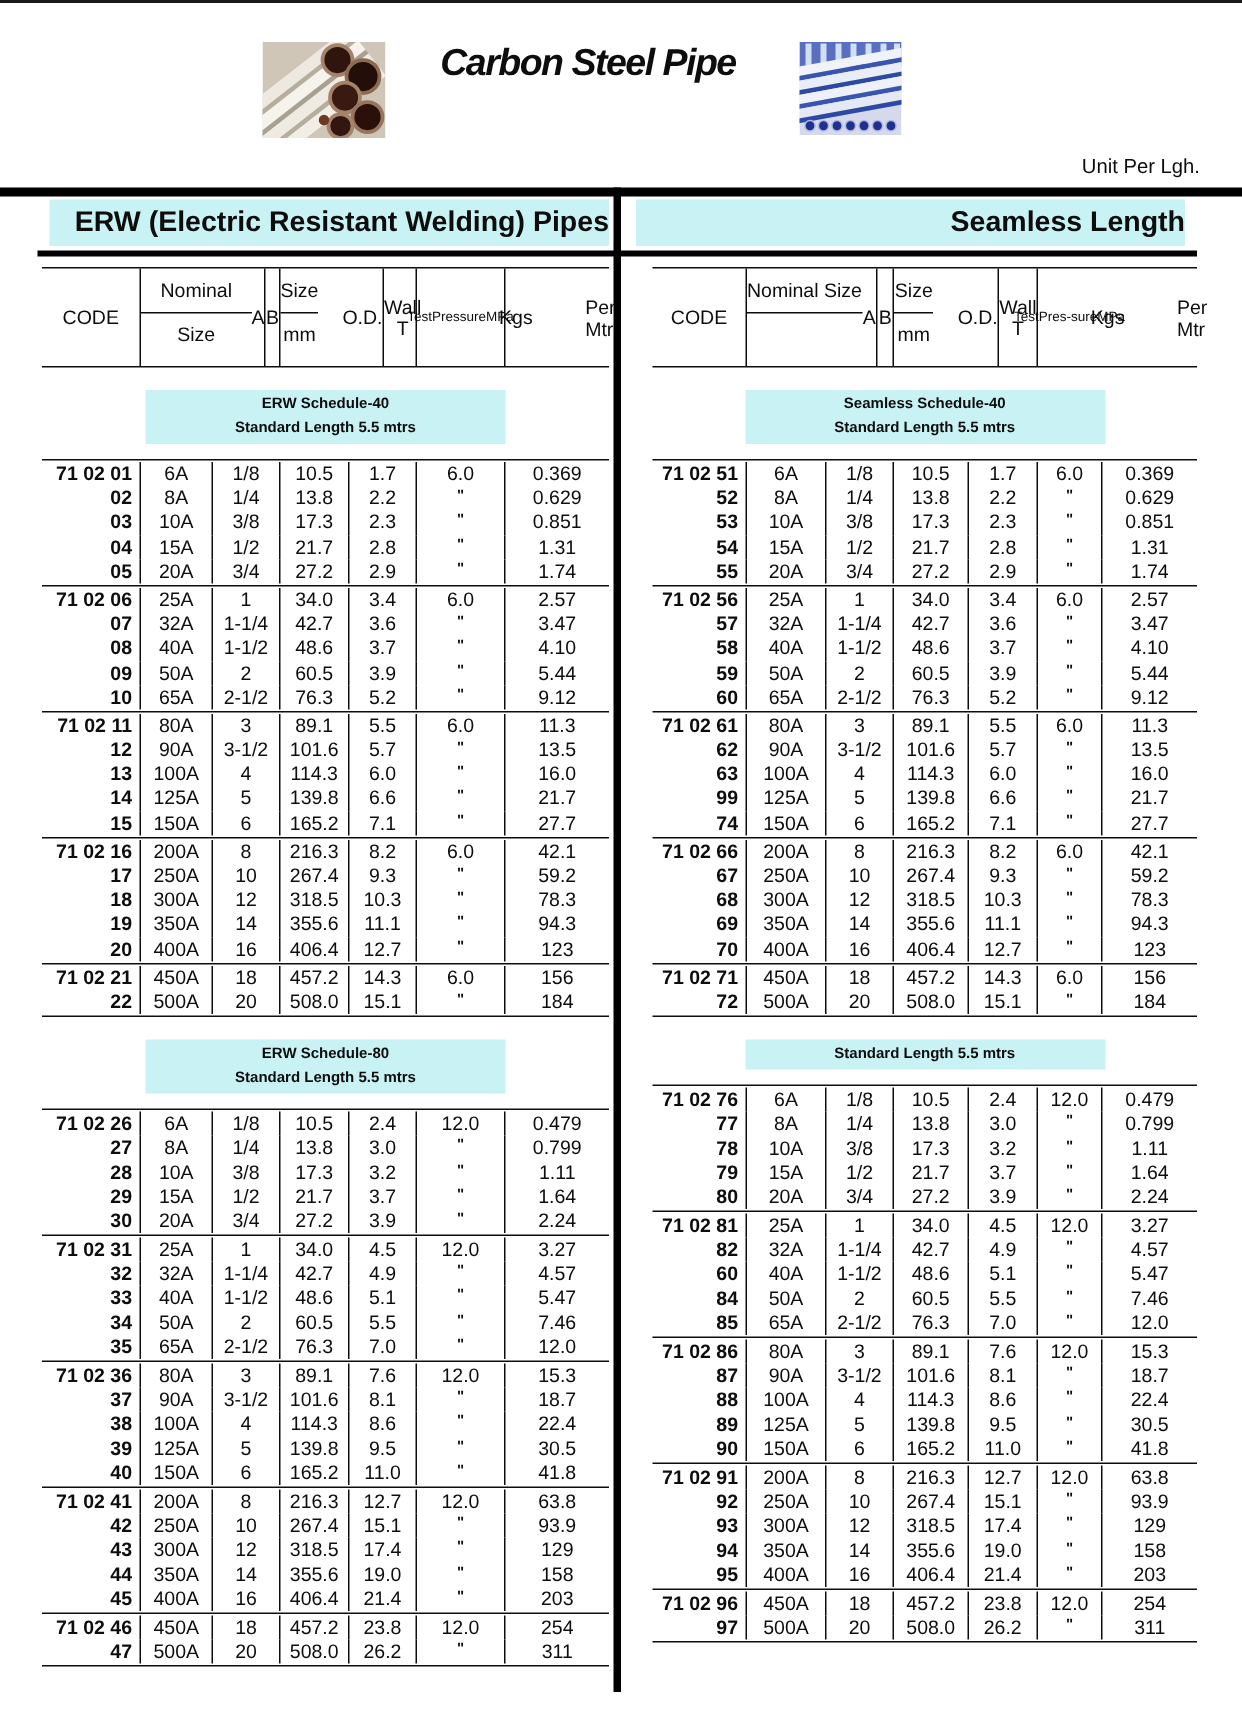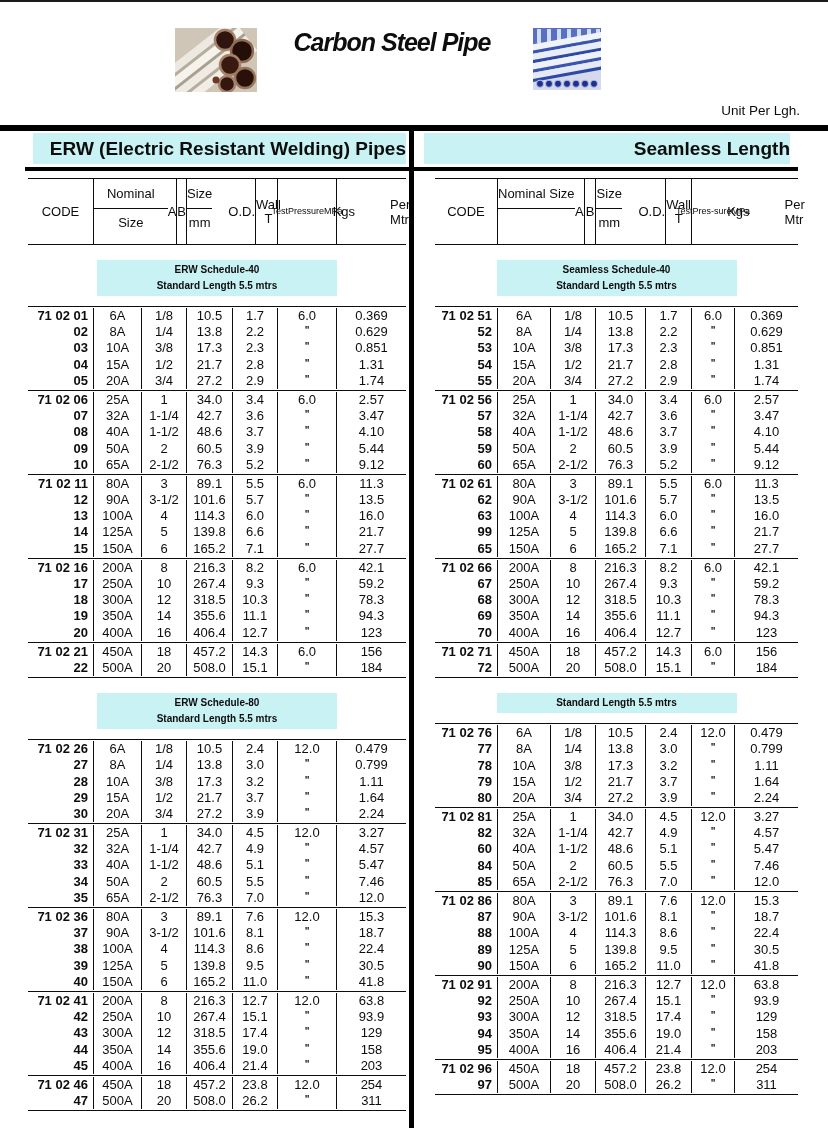--- a/index.html
+++ b/index.html
@@ -762,21 +762,21 @@
           <div class="row">
             <div class="cell c-code">99</div>
             <div class="cell c-a">125A</div>
             <div class="cell c-b">5</div>
             <div class="cell c-od">139.8</div>
             <div class="cell c-wall">6.6</div>
             <div class="cell c-test ditto">"</div>
             <div class="cell c-kgs">21.7</div>
           </div>
           <div class="row">
-            <div class="cell c-code">65</div>
+            <div class="cell c-code">74</div>
             <div class="cell c-a">150A</div>
             <div class="cell c-b">6</div>
             <div class="cell c-od">165.2</div>
             <div class="cell c-wall">7.1</div>
             <div class="cell c-test ditto">"</div>
             <div class="cell c-kgs">27.7</div>
           </div>
         </div>
         <div class="block">
           <div class="row">

